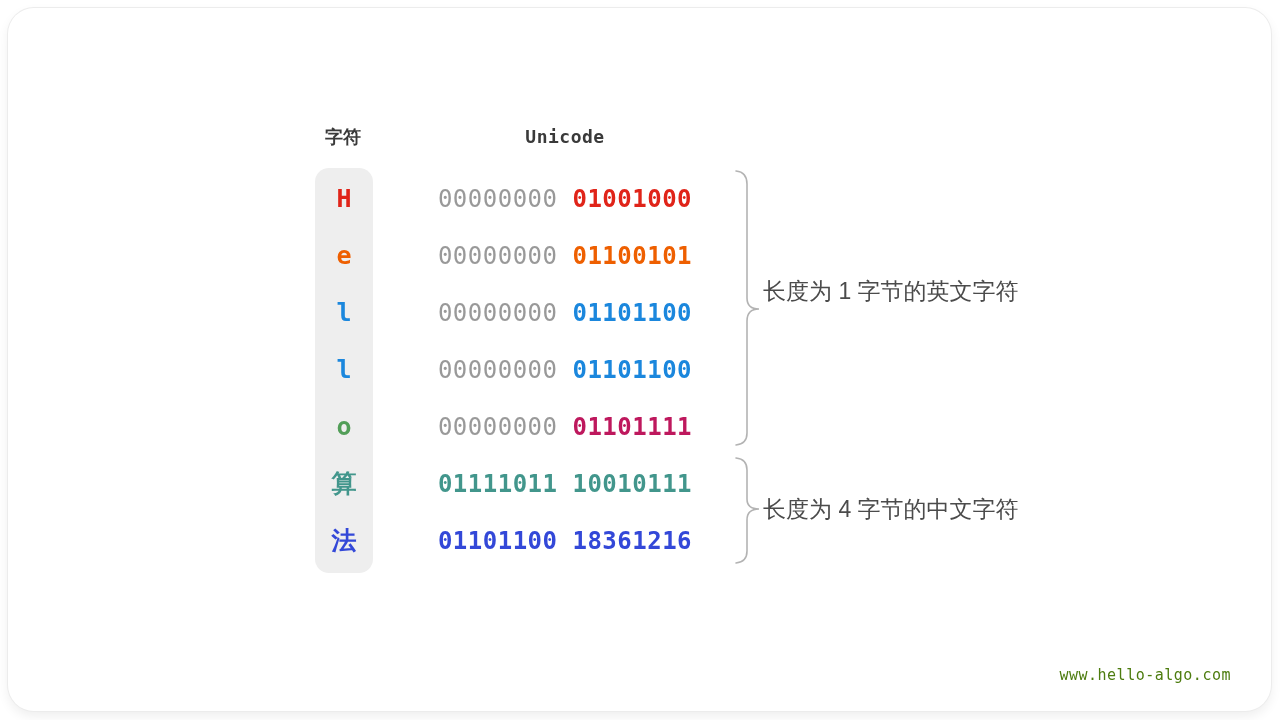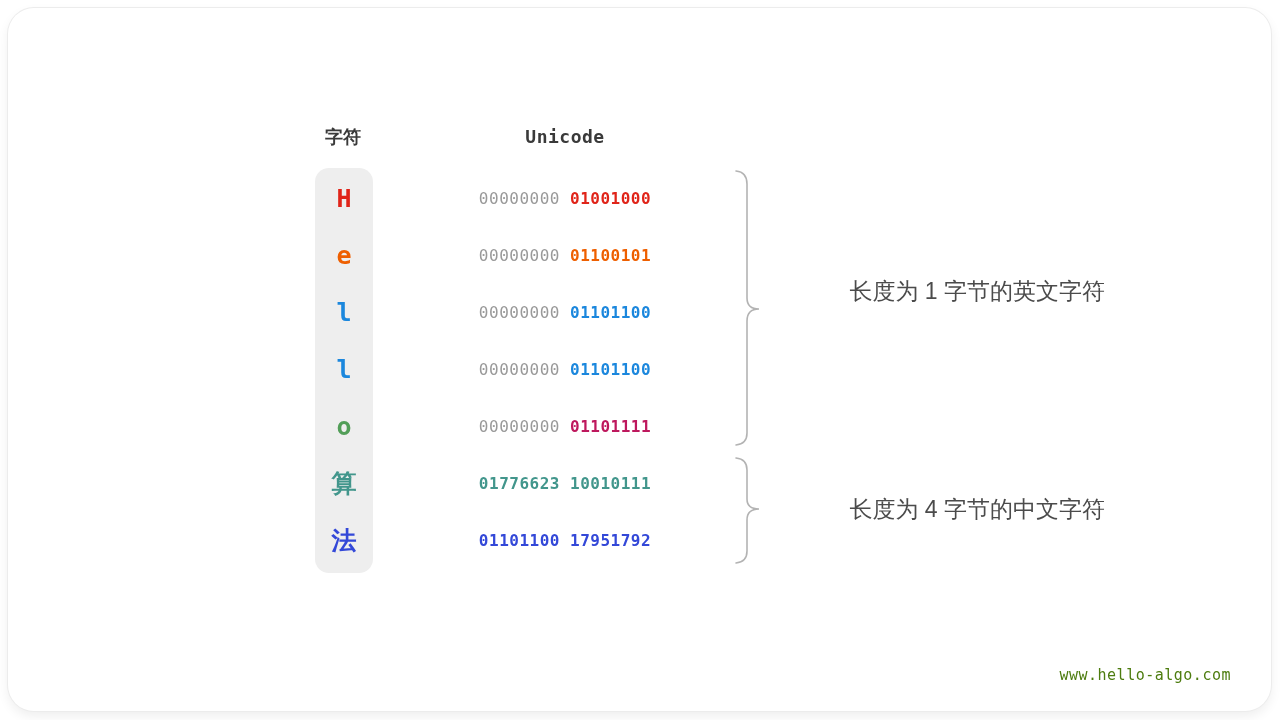--- a/index.html
+++ b/index.html
@@ -58,35 +58,35 @@
     font-weight: bold;
     font-family: "DejaVu Sans Mono", "Liberation Sans", sans-serif;
   }
   .binary-line {
     position: absolute;
     left: 397px; width: 320px;
     height: 56px; line-height: 56px;
     text-align: center;
     white-space: pre;
     font-family: "DejaVu Sans Mono", monospace;
-    font-size: 16px;
+    font-size: 24px;
     font-weight: bold;
     letter-spacing: 0.5px;
   }
   .byte.muted { font-weight: normal; }
   .braces-svg {
     position: absolute;
     left: 0; top: 0;
     width: 1280px; height: 720px;
     pointer-events: none;
   }
   .annot {
     position: absolute;
     left: 755px; width: 342px;
-    text-align: right;
+    text-align: left;
     font-size: 23px;
     line-height: 30px;
     color: #4b4b4b;
   }
   .annot-1-l1 { top: 268px; }
   .annot-1-l2 { top: 305px; color: #9e9e9e; font-weight: bold; }
   .annot-2-l1 { top: 486px; }
   .watermark {
     position: absolute;
     right: 40px; bottom: 27px;
@@ -128,26 +128,26 @@
     <div class="binary-line"><span class="byte byte-high muted" style="color: rgb(153, 153, 153);">00000000</span><span> </span><span class="byte byte-low" style="color: rgb(27, 135, 221);">01101100</span></div>
   </div>
 
   <div class="row" style="top: 391px;">
     <div class="char-cell" style="color: rgb(82, 158, 88);">o</div>
     <div class="binary-line"><span class="byte byte-high muted" style="color: rgb(153, 153, 153);">00000000</span><span> </span><span class="byte byte-low" style="color: #be185d;">01101111</span></div>
   </div>
 
   <div class="row" style="top: 448px;">
     <div class="char-cell" style="color: rgb(66, 150, 140);">算</div>
-    <div class="binary-line"><span class="byte byte-high" style="color: rgb(66, 150, 140);">01776623</span><span> </span><span class="byte byte-low" style="color: rgb(66, 150, 140);">10010111</span></div>
+    <div class="binary-line"><span class="byte byte-high" style="color: rgb(66, 150, 140);">01111011</span><span> </span><span class="byte byte-low" style="color: rgb(66, 150, 140);">10010111</span></div>
   </div>
 
   <div class="row" style="top: 505px;">
     <div class="char-cell" style="color: rgb(51, 72, 216);">法</div>
-    <div class="binary-line"><span class="byte byte-high" style="color: rgb(51, 72, 216);">01101100</span><span> </span><span class="byte byte-low" style="color: rgb(51, 72, 216);">17951792</span></div>
+    <div class="binary-line"><span class="byte byte-high" style="color: rgb(51, 72, 216);">01101100</span><span> </span><span class="byte byte-low" style="color: rgb(51, 72, 216);">18361216</span></div>
   </div>
 </div>
 
   <svg class="braces-svg" viewBox="0 0 1280 720" xmlns="http://www.w3.org/2000/svg">
     <path d="M 728 163 Q 739 164 739 176 L 739 290 Q 739 301 751 301 Q 739 301 739 313 L 739 425 Q 739 436 728 437" fill="none" stroke="#b3b3b3" stroke-width="1.6" stroke-linecap="round"></path>
     <path d="M 728 450 Q 739 451 739 462 L 739 491 Q 739 501 751 501 Q 739 501 739 512 L 739 543 Q 739 554 728 555" fill="none" stroke="#b3b3b3" stroke-width="1.6" stroke-linecap="round"></path>
   </svg>
 
   <div class="annot annot-1-l1">长度为 1 字节的英文字符</div>
 

